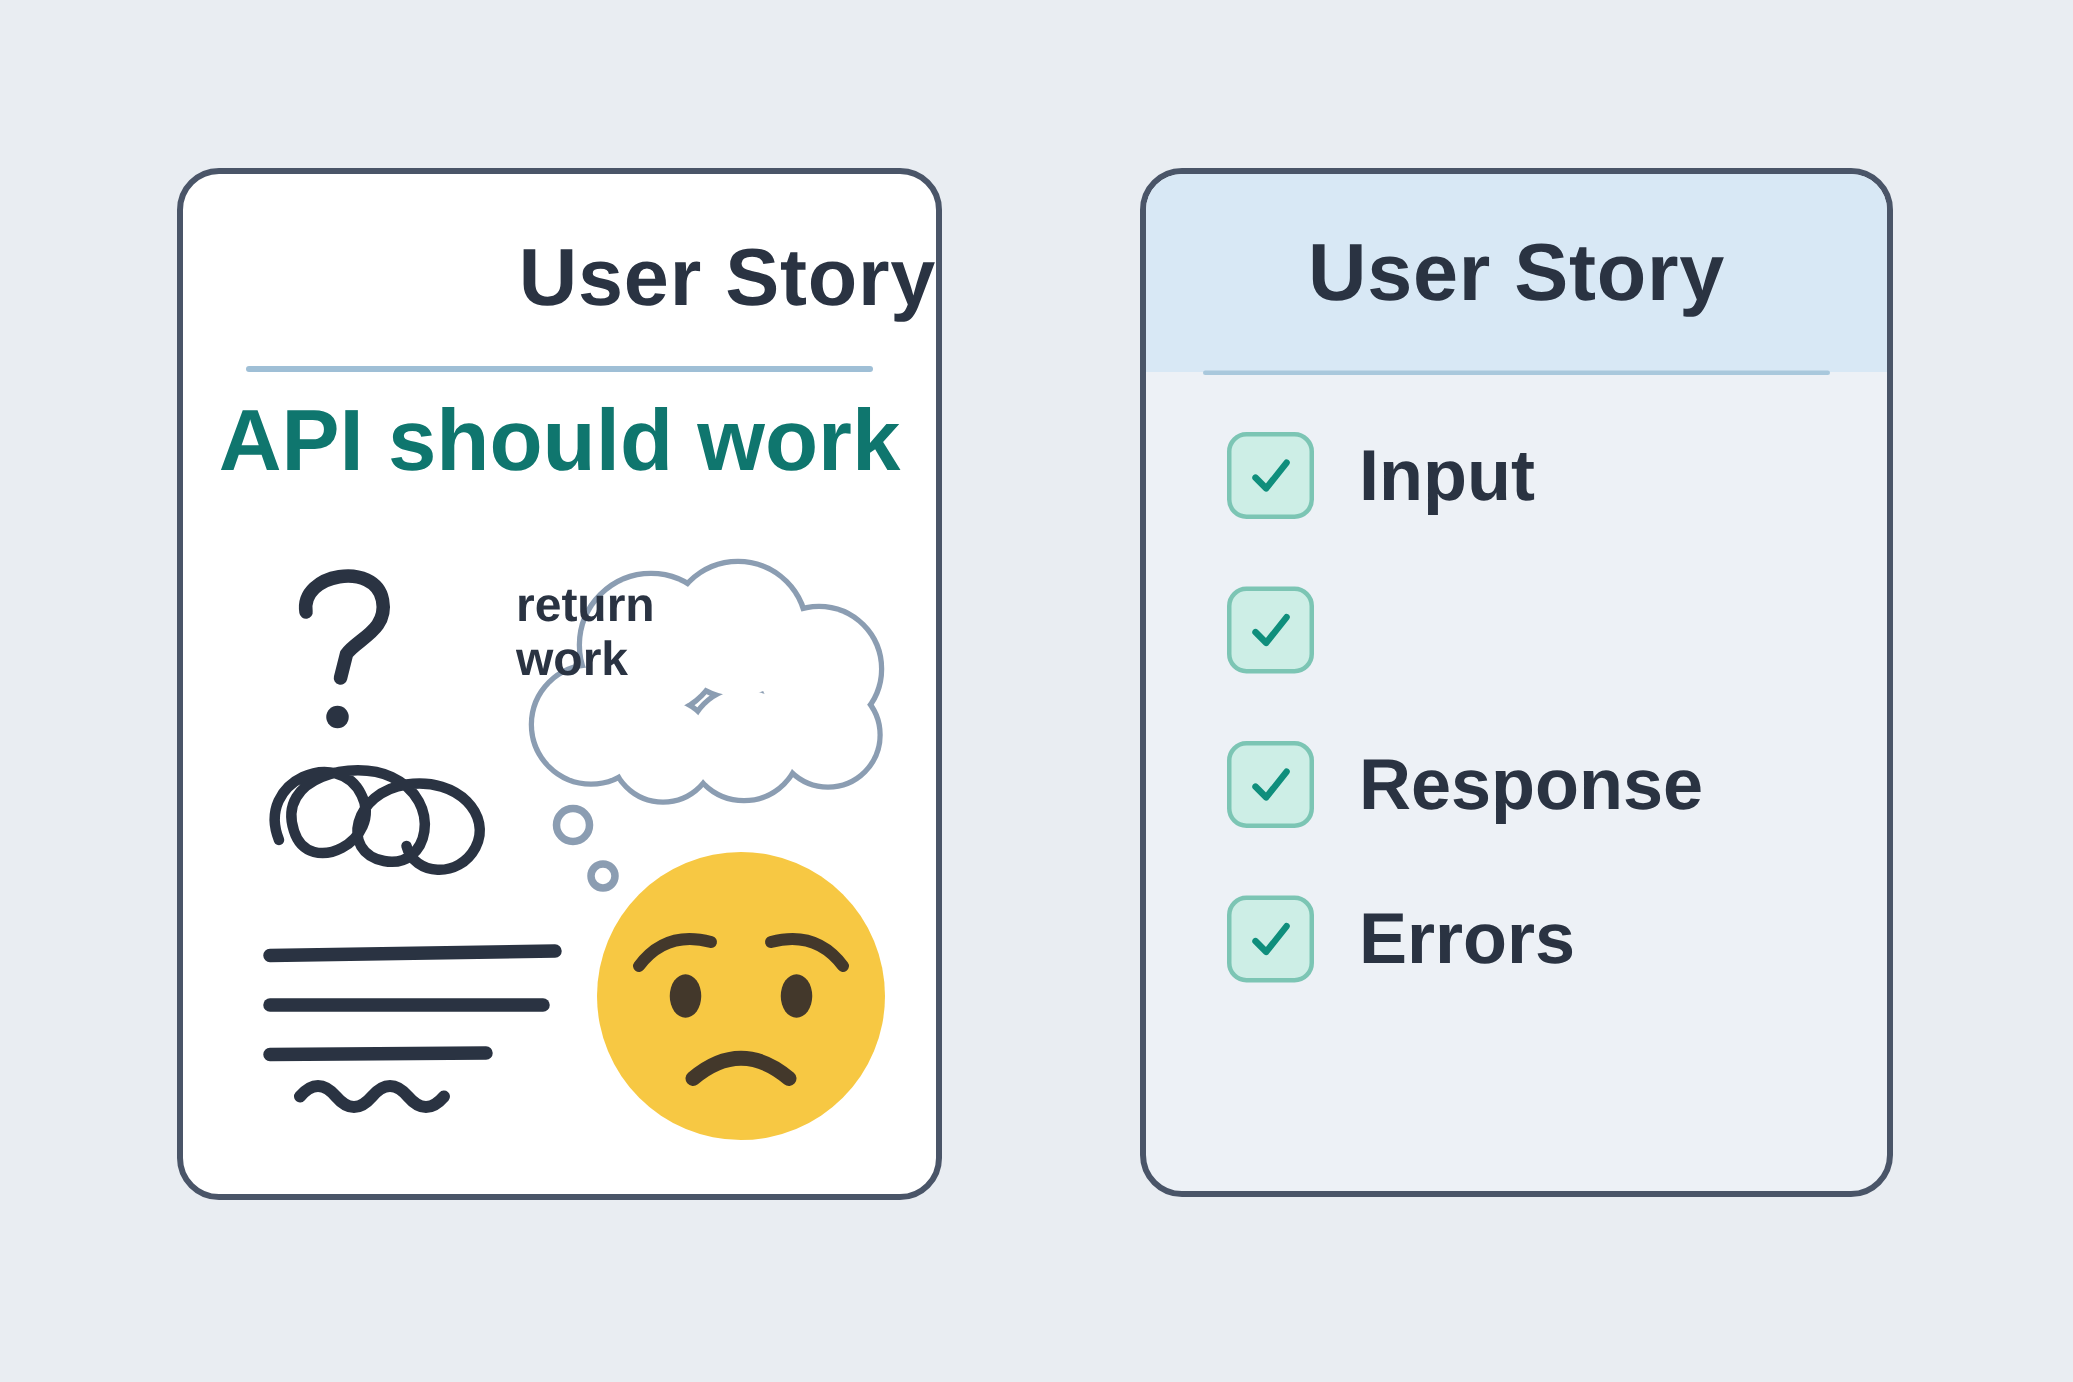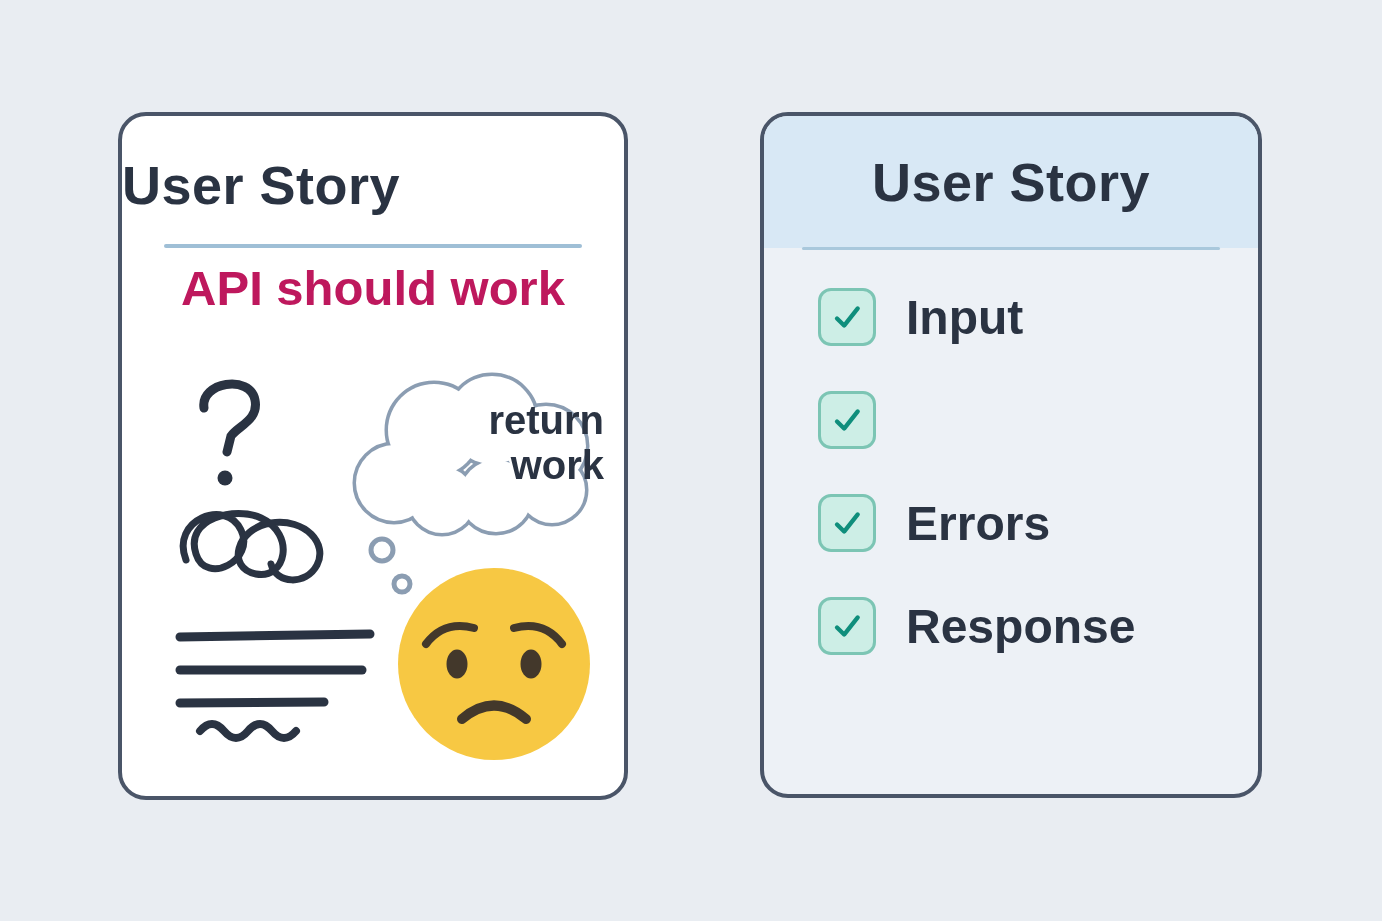--- a/index.html
+++ b/index.html
@@ -23,21 +23,21 @@
     height: 688px;
     background: #ffffff;
   }
   .card-right {
     left: 760px;
     width: 502px;
     height: 686px;
     background: #edf1f6;
   }
   .card-title {
-    text-align: left;
+    text-align: right;
     font-size: 54px;
     font-weight: bold;
     color: #2a3342;
     letter-spacing: 0.5px;
   }
   .card-left .card-title { margin-top: 38px; }
   .divider {
     position: absolute;
     height: 4px;
     background: #9fbfd6;
@@ -47,34 +47,34 @@
   .card-right .card-header {
     height: 132px;
     background: #d8e8f5;
     display: flex;
     align-items: center;
     justify-content: center;
   }
   .divider-right { top: 131px; left: 38px; right: 38px; background: #a9c8dc; height: 3px; }
   .story-text {
     text-align: center;
-    font-size: 49px;
+    font-size: 58px;
     font-weight: 600;
-    color: #be185d;
+    color: #0f766e;
     margin-top: 44px;
   }
   .doodle { position: absolute; }
   .thought-bubble { position: absolute; left: 222px; top: 252px; width: 260px; height: 175px; }
   .thought-bubble svg { position: absolute; left: 0; top: 0; }
   .bubble-text {
     position: absolute;
-    left: 0; top: 30px;
+    left: 0; top: 18px;
     width: 100%;
-    text-align: right;
-    font-size: 40px;
+    text-align: left;
+    font-size: 32px;
     font-weight: 600;
     color: #2a3342;
     line-height: 1.12;
   }
   .checklist {
     position: absolute;
     top: 172px;
     left: 54px;
     right: 30px;
     display: flex;
@@ -190,24 +190,24 @@
           <path d="M 14 30 L 24 40 L 43 16" fill="none" stroke="#0f8e7c" stroke-width="6" stroke-linecap="round" stroke-linejoin="round"></path>
         </svg>
       </span>
     </div>
     <div class="check-row">
       <span class="checkbox">
         <svg width="40" height="40" viewBox="0 0 56 56">
           <path d="M 14 30 L 24 40 L 43 16" fill="none" stroke="#0f8e7c" stroke-width="6" stroke-linecap="round" stroke-linejoin="round"></path>
         </svg>
       </span>
+      <span class="check-label">Response</span>
+    </div>
+    <div class="check-row">
+      <span class="checkbox">
+        <svg width="40" height="40" viewBox="0 0 56 56">
+          <path d="M 14 30 L 24 40 L 43 16" fill="none" stroke="#0f8e7c" stroke-width="6" stroke-linecap="round" stroke-linejoin="round"></path>
+        </svg>
+      </span>
       <span class="check-label">Errors</span>
-    </div>
-    <div class="check-row">
-      <span class="checkbox">
-        <svg width="40" height="40" viewBox="0 0 56 56">
-          <path d="M 14 30 L 24 40 L 43 16" fill="none" stroke="#0f8e7c" stroke-width="6" stroke-linecap="round" stroke-linejoin="round"></path>
-        </svg>
-      </span>
-      <span class="check-label">Response</span>
     </div>
   </div>
 </div>
 
 </body></html>

